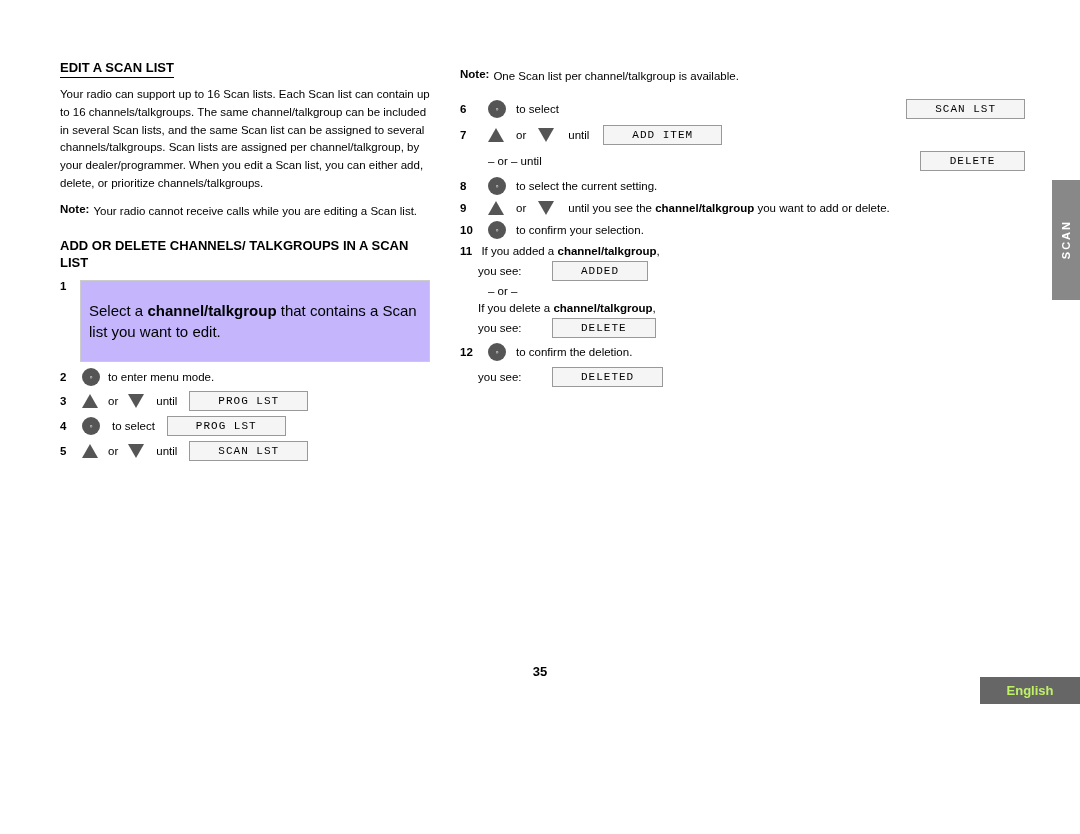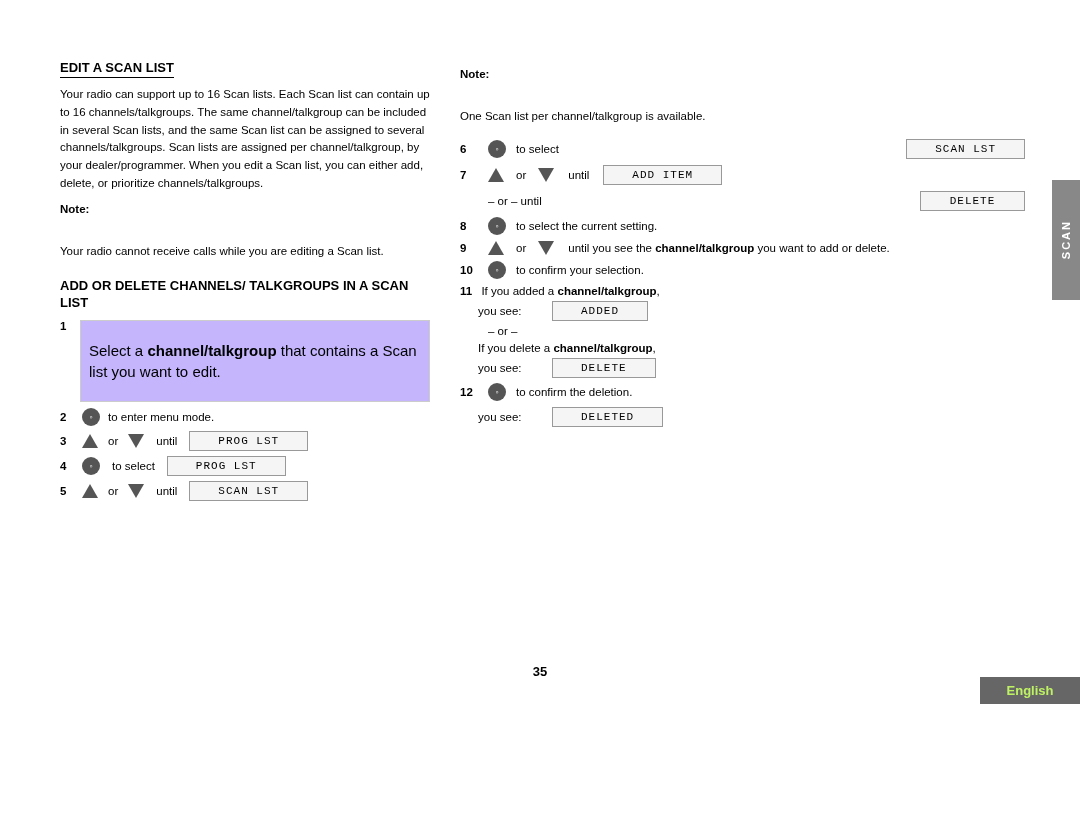--- a/index.html
+++ b/index.html
@@ -105,31 +105,29 @@
       line-height: 1.55;
       margin-bottom: 10px;
     }
 
     
     .note-block {
       display: flex;
       gap: 4px;
       margin-top: 8px;
       margin-bottom: 10px;
-      flex-direction: column;
     }
     .note-label {
       font-size: 11.5px;
       font-weight: bold;
       white-space: nowrap;
     }
     .note-text {
       font-size: 11.5px;
       line-height: 1.5;
-      margin-top: 24px;
     }
 
     
     .sub-title {
       font-size: 13px;
       font-weight: bold;
       text-transform: uppercase;
       margin-top: 18px;
       margin-bottom: 8px;
       line-height: 1.3;

